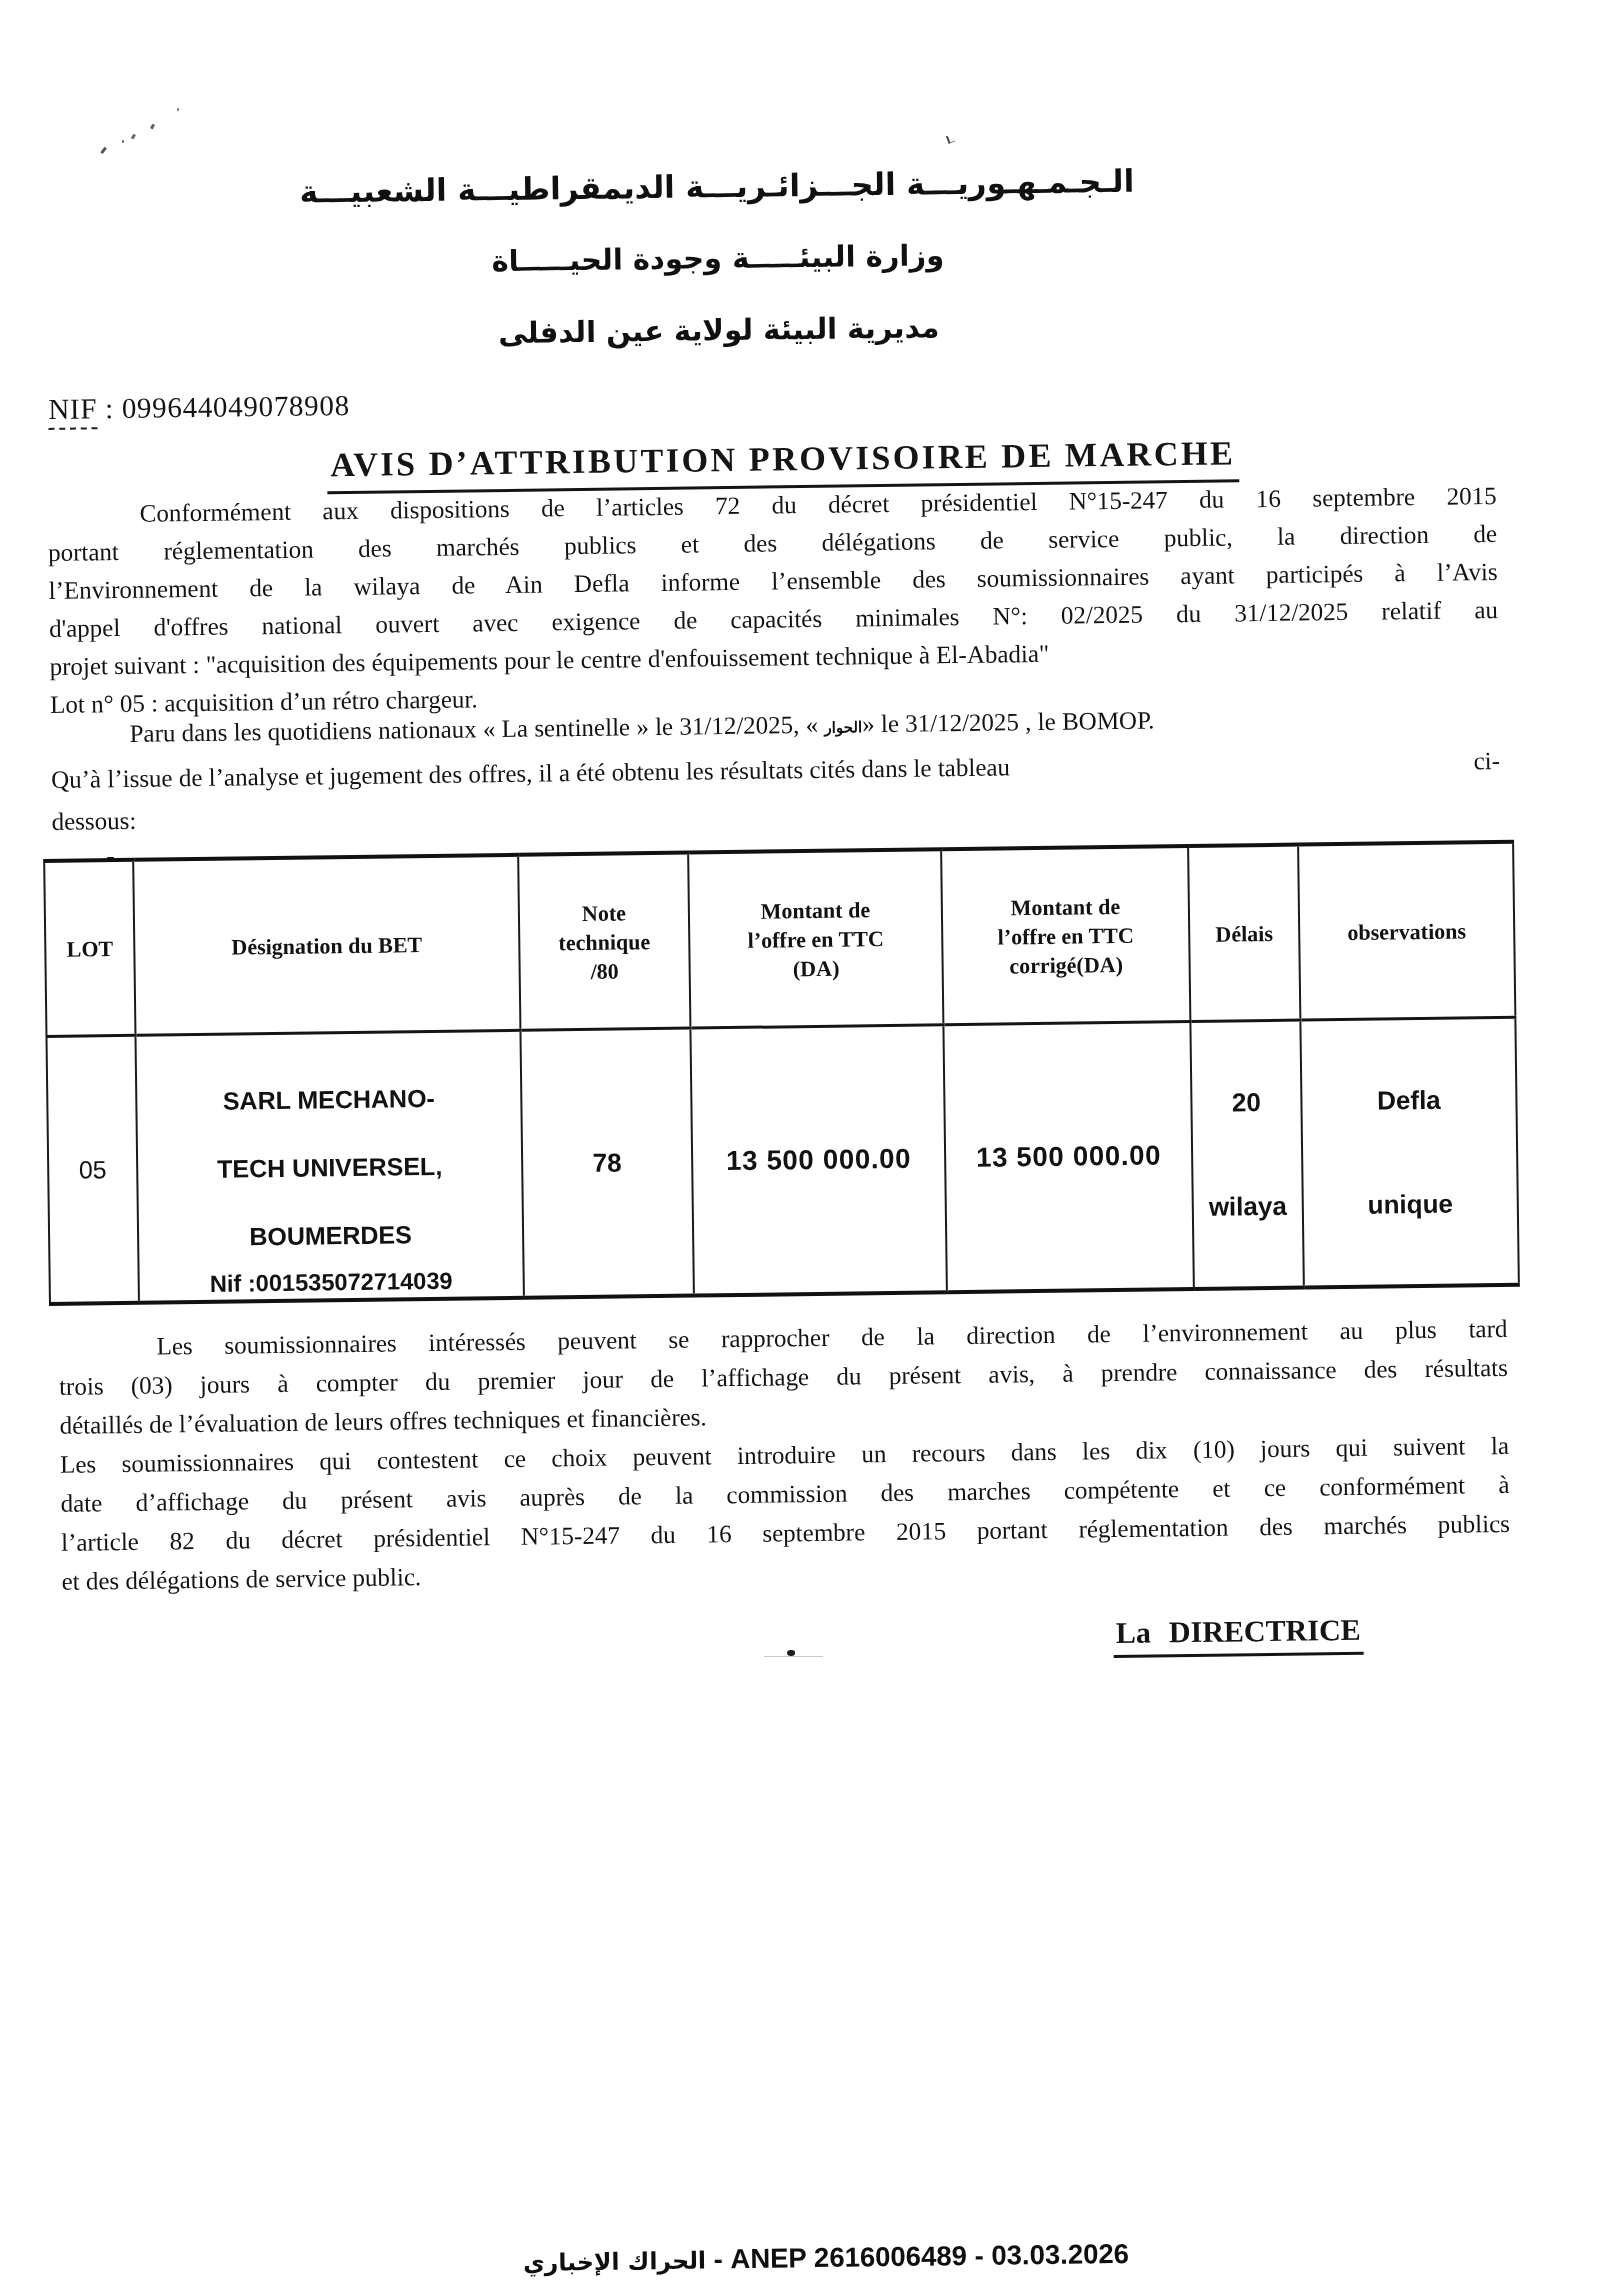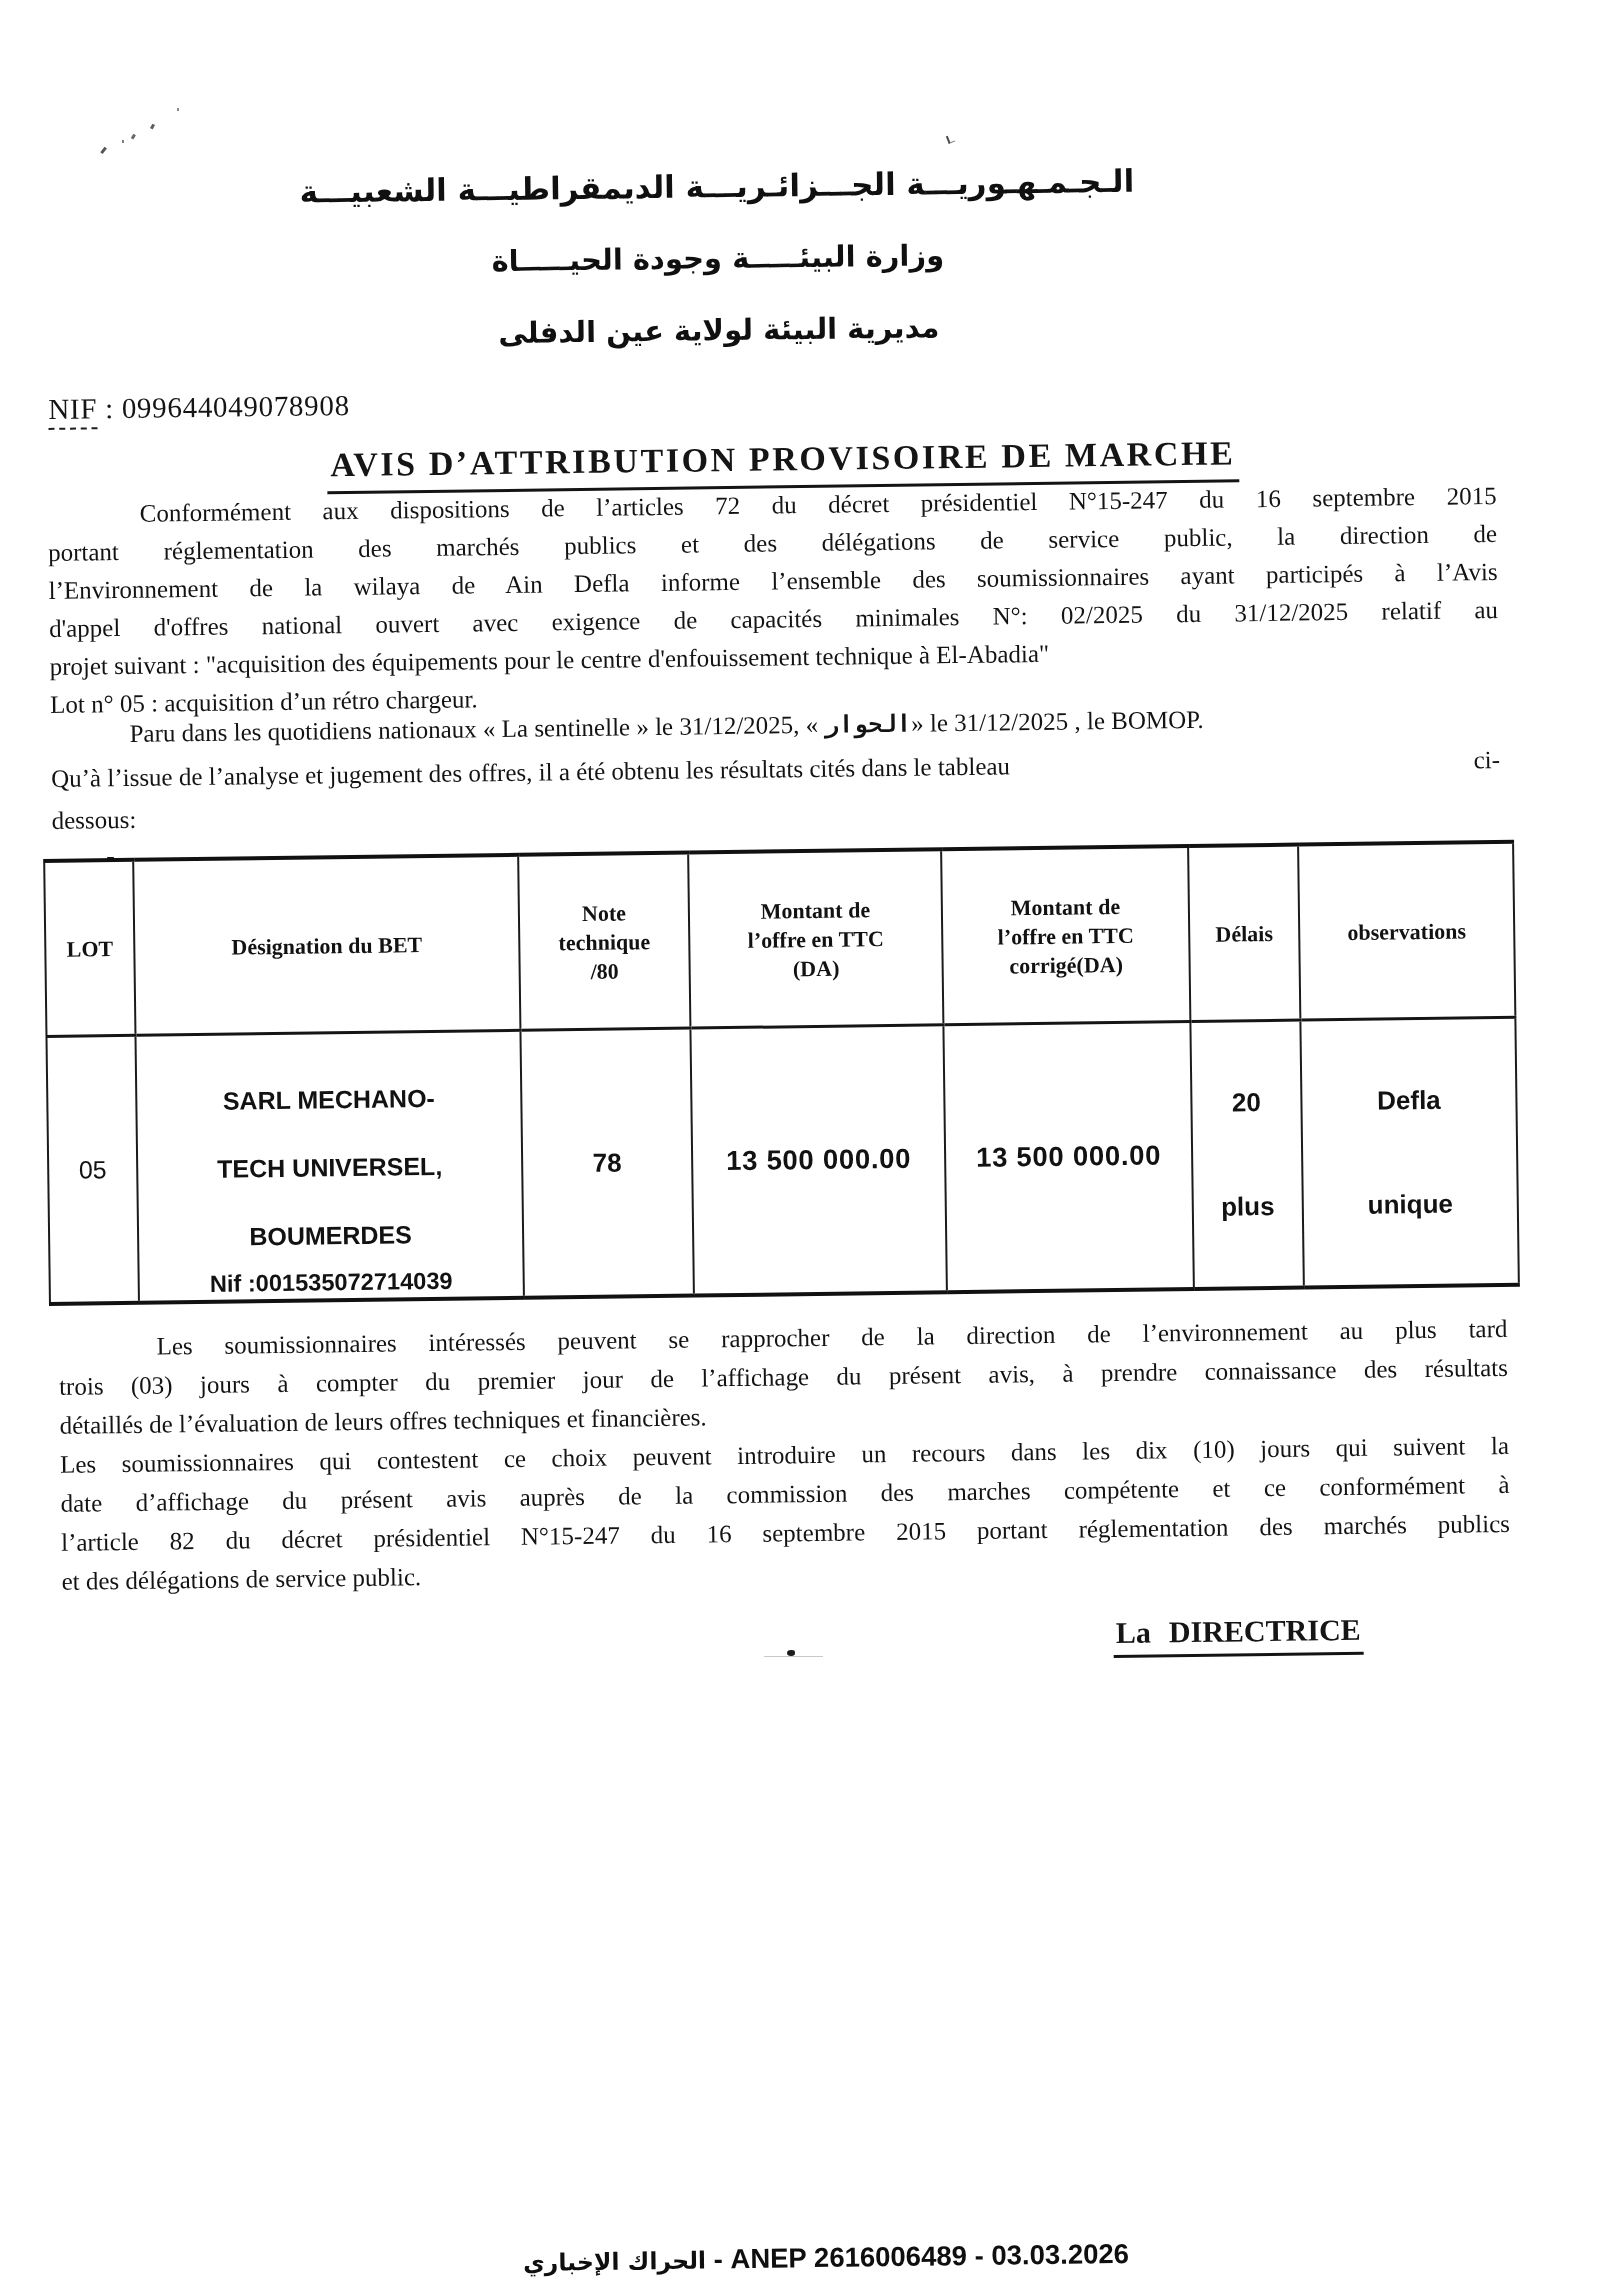--- a/index.html
+++ b/index.html
@@ -31,21 +31,21 @@
   .para{left:56px;width:1449px;font-size:25px;color:#131313;}
   .p1{top:486px;line-height:38px;}
   .p2{top:704px;line-height:42px;}
   .p3{top:1318px;line-height:39px;}
   .line{white-space:nowrap;}
   .jl{white-space:normal;text-align:justify;text-align-last:justify;}
   .ind140{padding-left:92px;}
   .ind120{padding-left:79px;}
   .ind150{padding-left:98px;}
   .flexline{display:flex;justify-content:space-between;white-space:nowrap;}
-  .ar-inline{font-family:Liberation Mono, monospace;font-size:24px;font-weight:bold;margin-top:40px;}
+  .ar-inline{font-family:Liberation Serif, serif;font-size:15px;font-weight:bold;margin-top:40px;}
 
   .stray-dash{top:832px;left:110px;font-size:26px;font-weight:bold;}
 
   
   .results-table{position:absolute;top:849px;left:47px;width:1468px;
     border-collapse:collapse;table-layout:fixed;color:#121212;}
   .results-table td{border:2.6px solid #1b1b1b;text-align:center;vertical-align:middle;
     padding:0;overflow:hidden;}
   .results-table tr.hdr td{border-top:4.6px solid #111;border-bottom:3.3px solid #151515;
     height:172px;font-weight:bold;font-size:22px;line-height:29px;
@@ -172,21 +172,21 @@
             </div>
             <div class="cell-nif">Nif :001535072714039</div>
           </div>
         </td>
         <td class="cell-note">78</td>
         <td class="cell-amount">13 500 000.00</td>
         <td class="cell-amount">13 500 000.00</td>
         <td>
           <div class="cell-stack">
             <span>20</span>
-            <span>plus</span>
+            <span>wilaya</span>
           </div>
         </td>
         <td>
           <div class="cell-stack">
             <span>Defla</span>
             <span>unique</span>
           </div>
         </td>
       </tr>
     </tbody>

